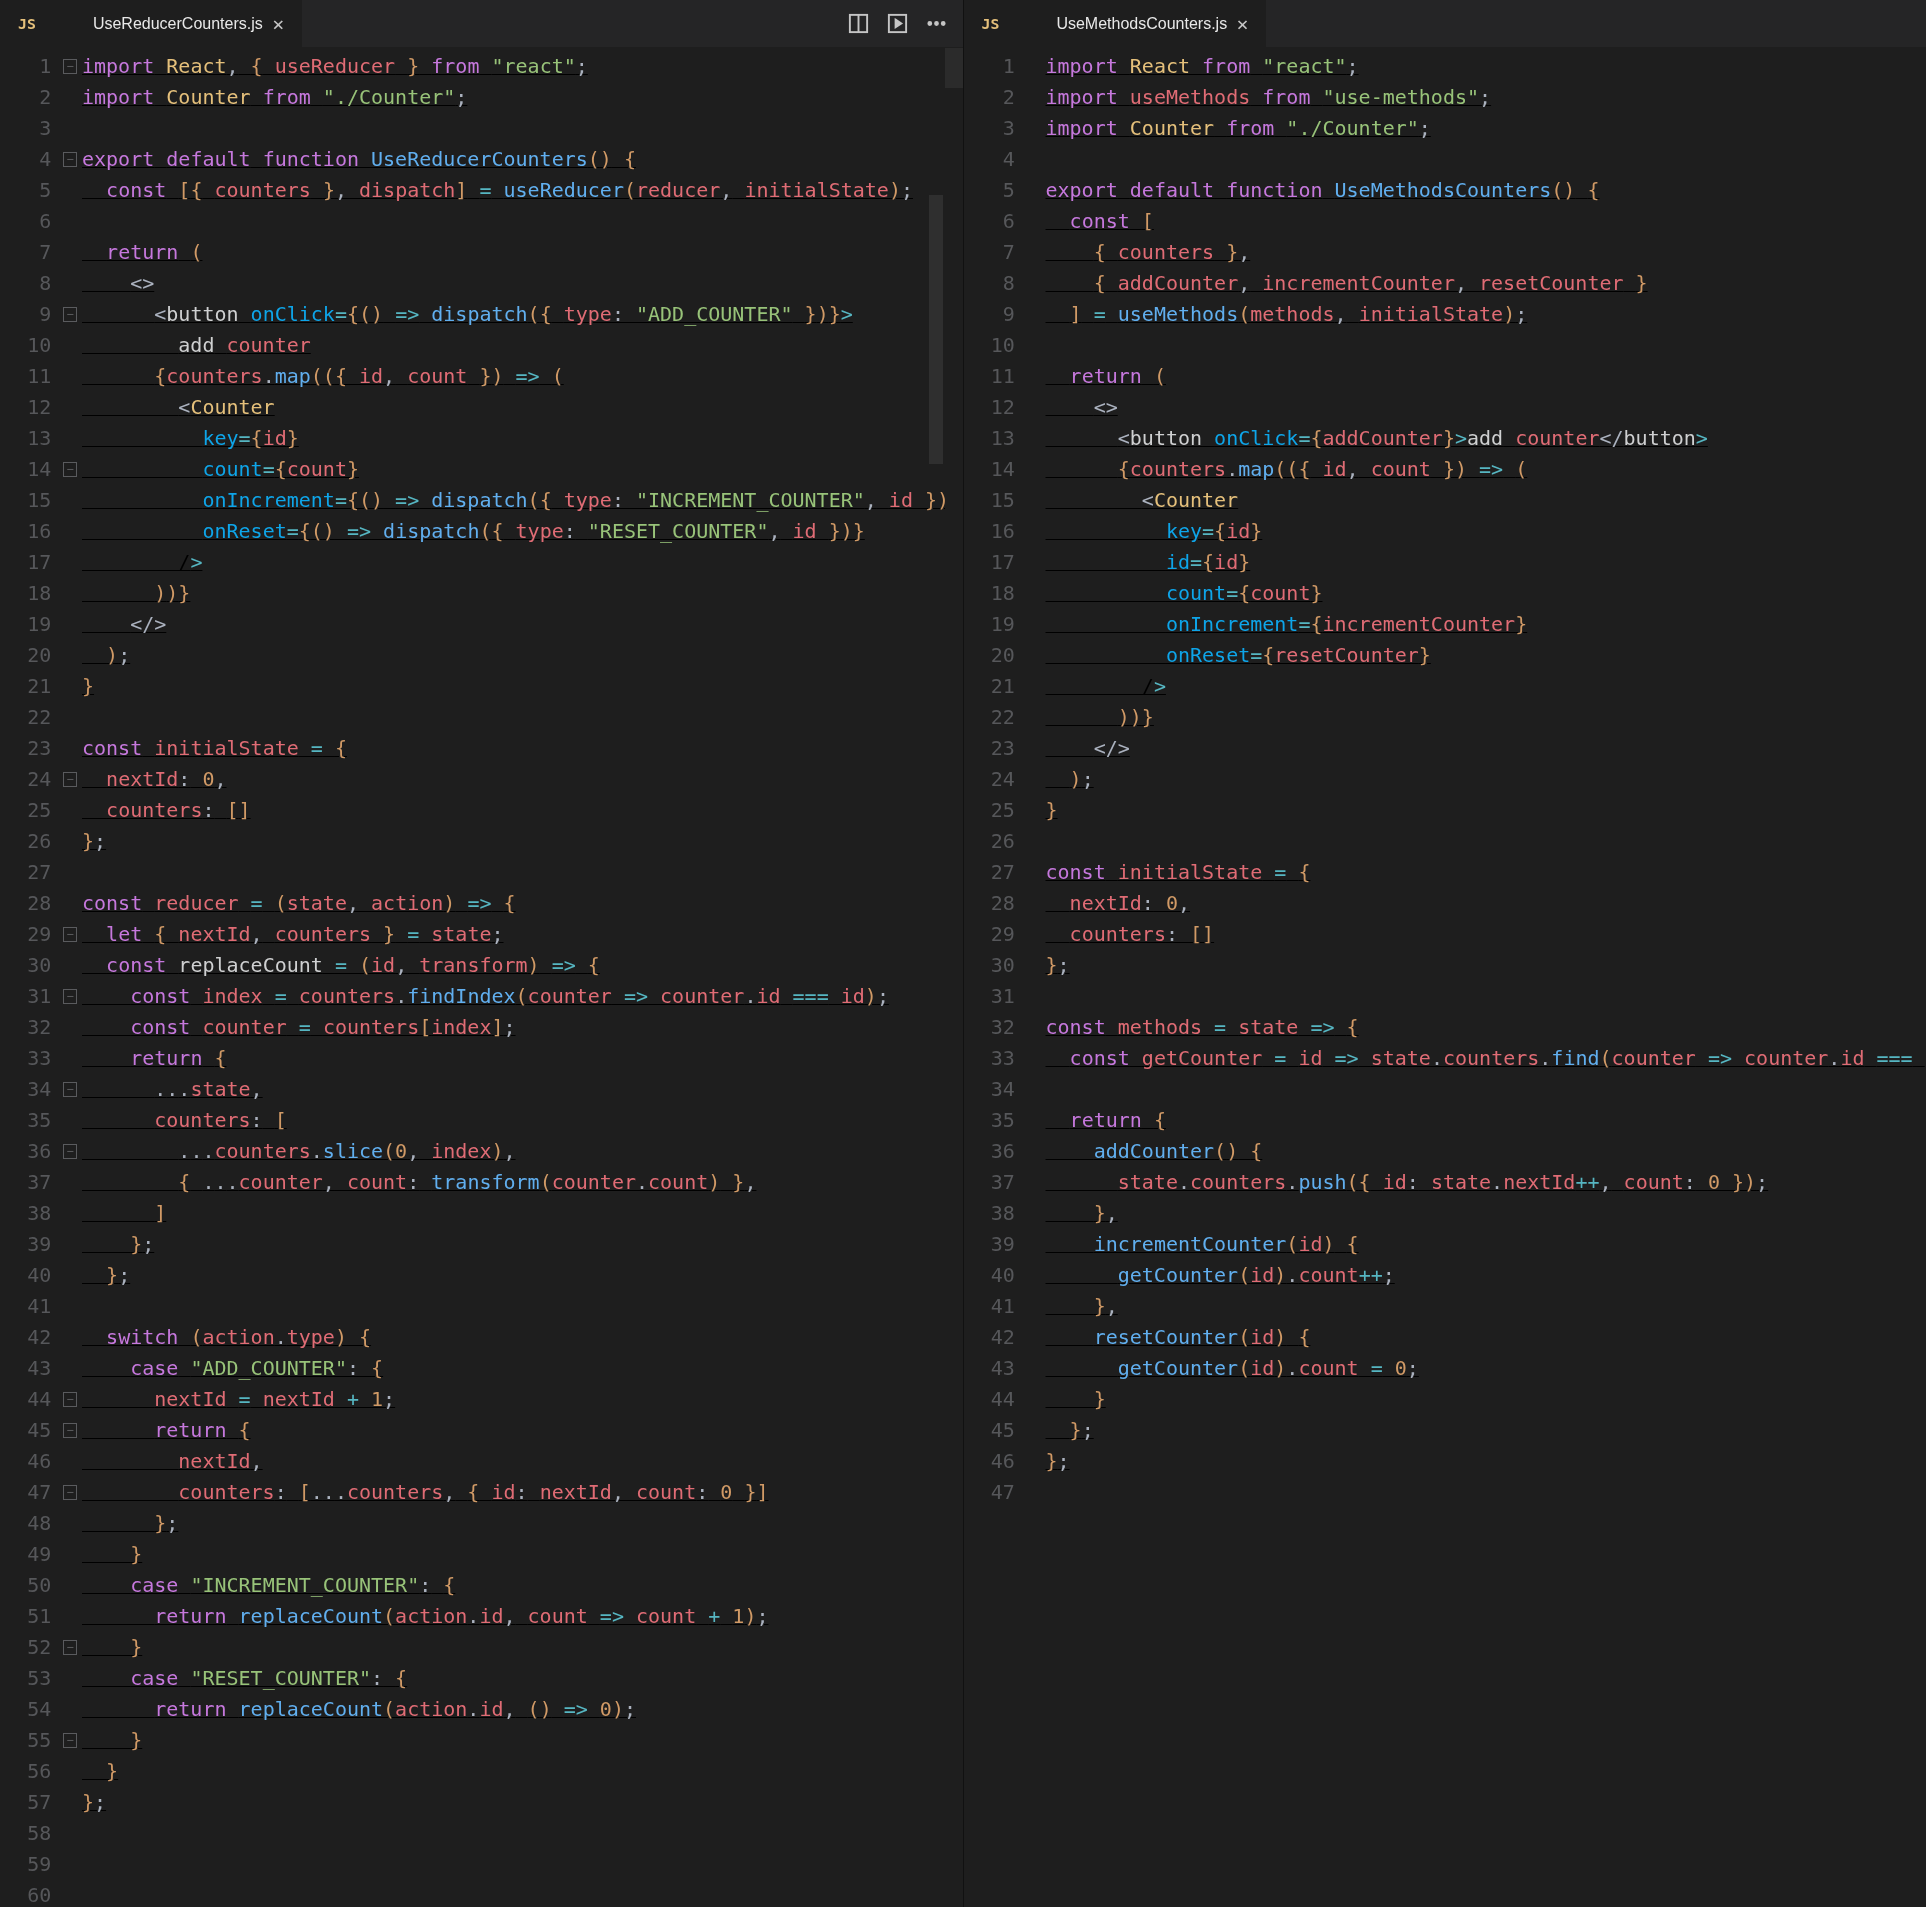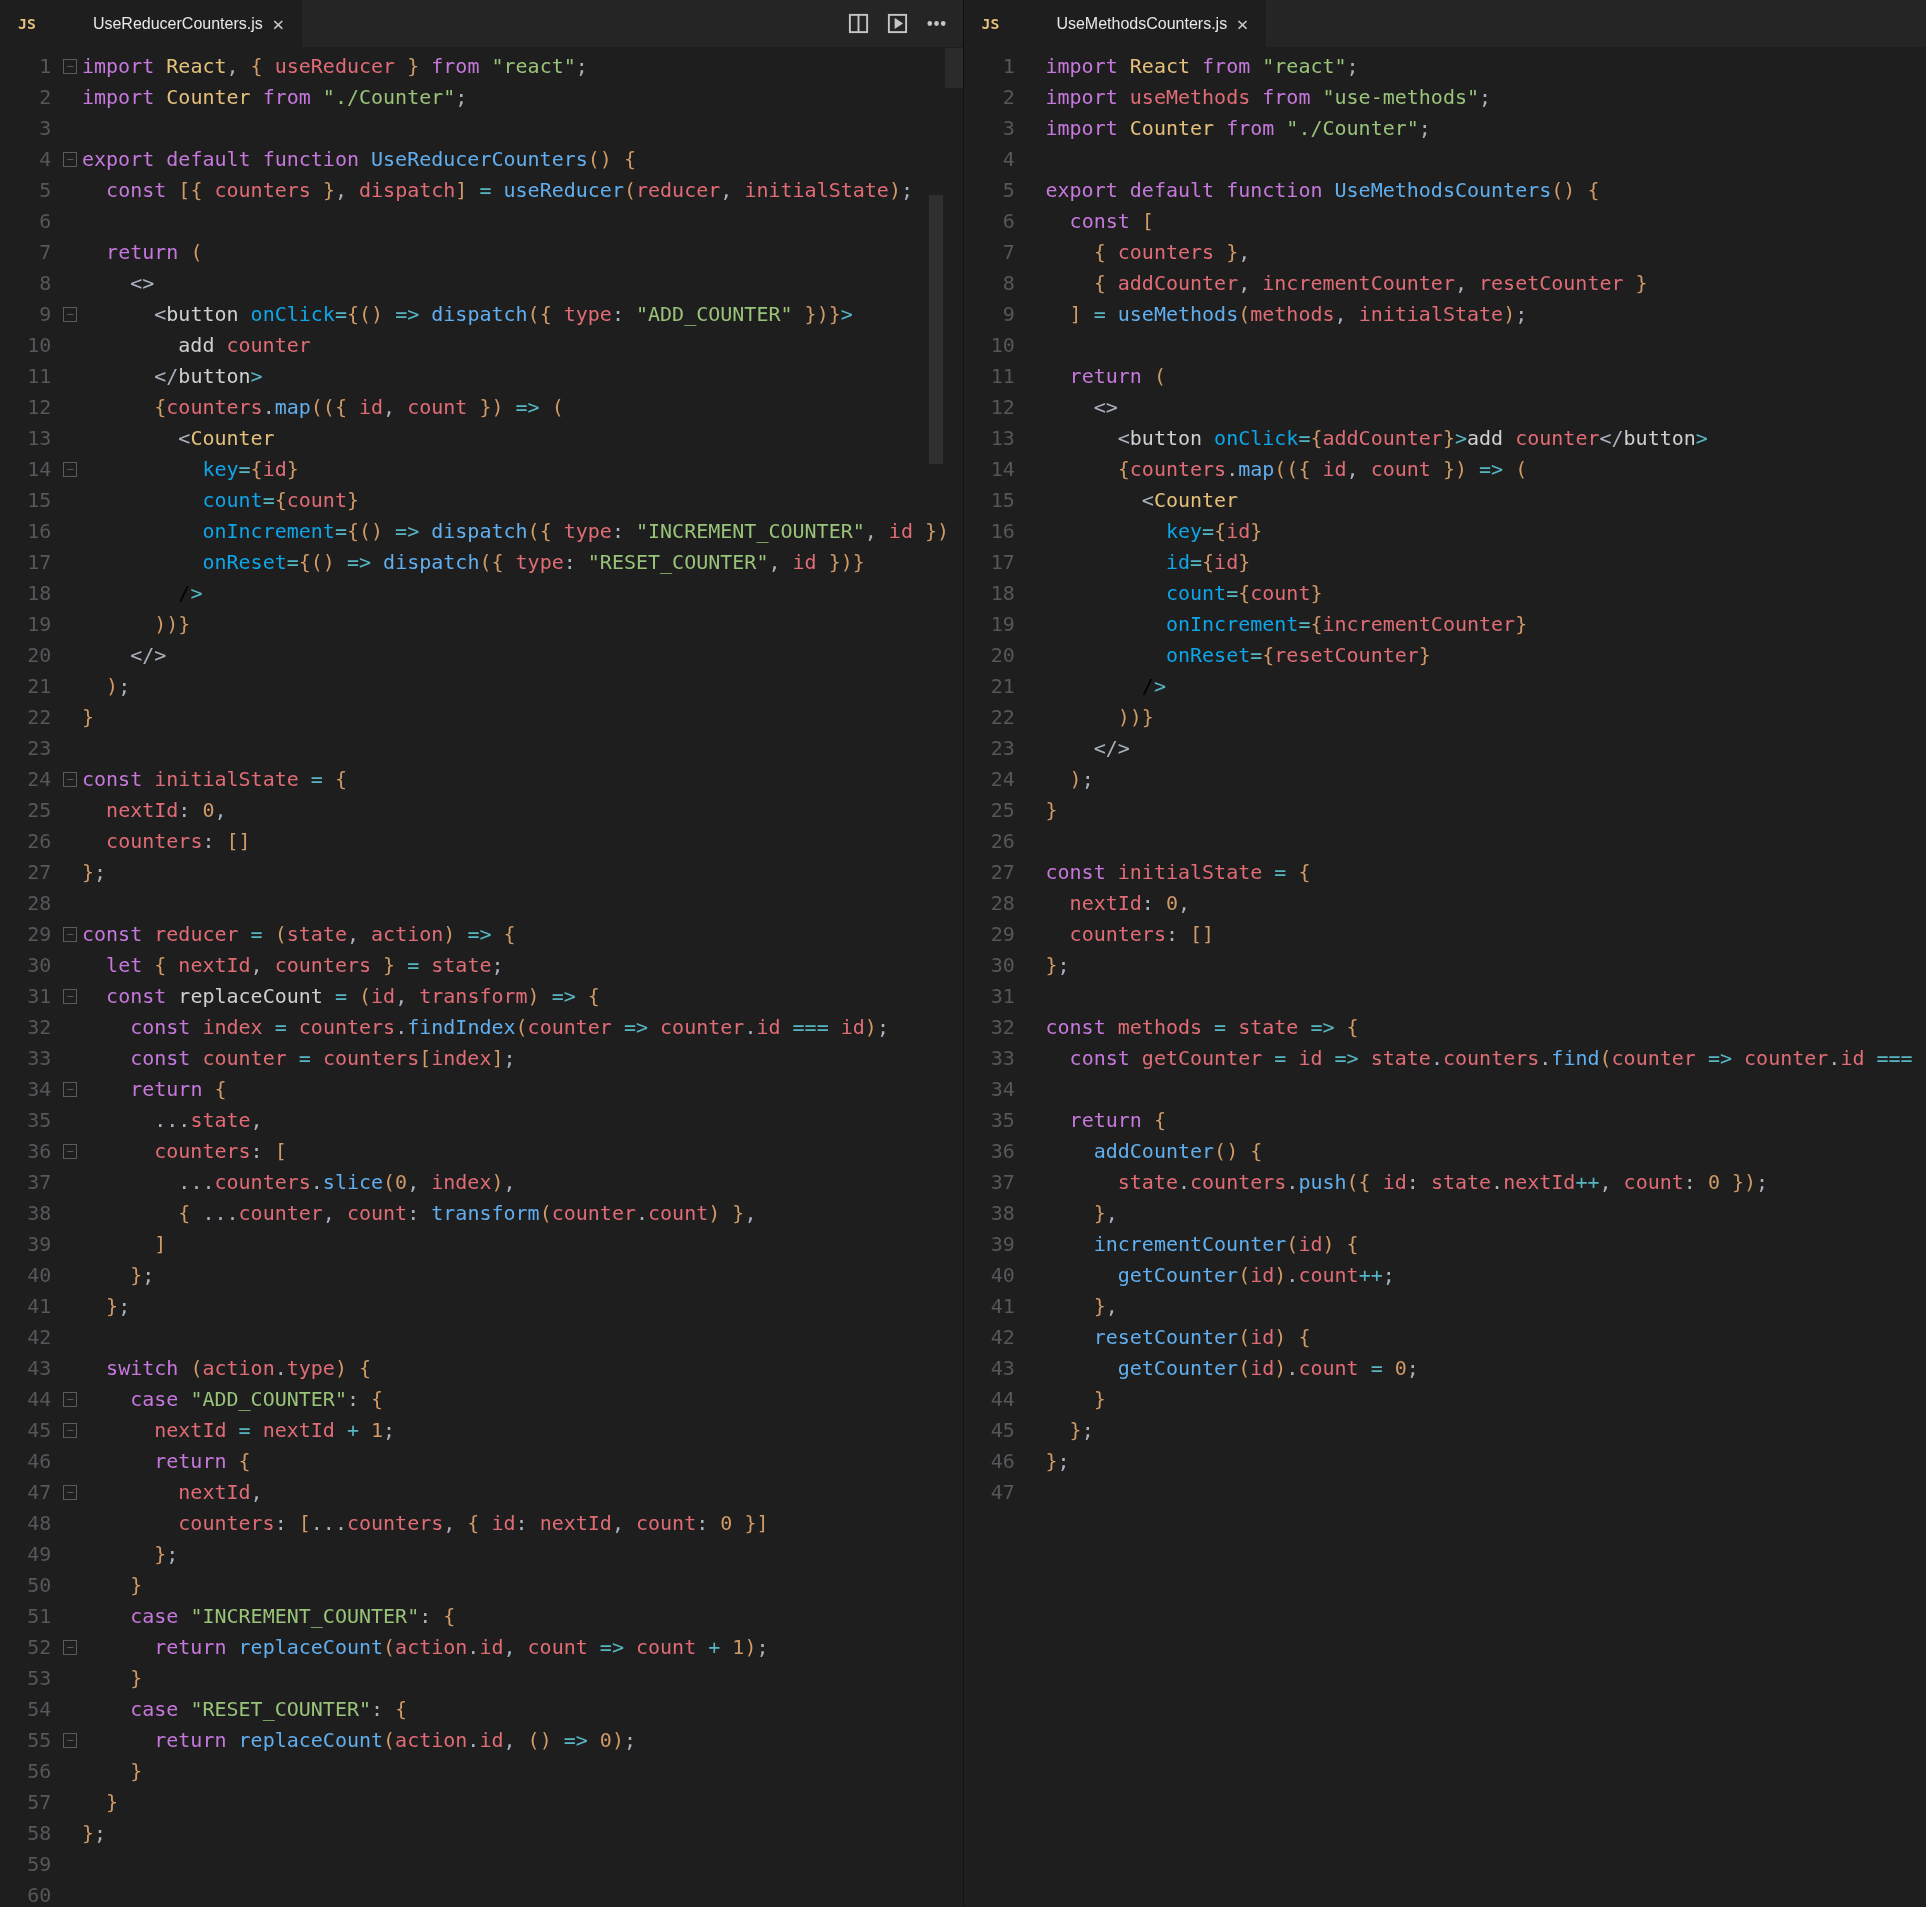--- a/index.html
+++ b/index.html
@@ -15,21 +15,21 @@
 .tab-close { color:#c5c5c5; font-size:20px; line-height:1; cursor:pointer; }
 .tabactions { display:flex; gap:16px; padding:0 14.8px; align-items:center; }
 .act-icon { color:#c5c5c5; width:23px; height:23px; display:flex; align-items:center; justify-content:center; }
 .act-icon svg { width:23px; height:23px; stroke:#c5c5c5; fill:none; stroke-width:2; }
 .editor { flex:1; display:flex; overflow:hidden; }
 .gutter { width:62px; padding-top:4px; text-align:right; color:#56575a; font-size:20px; }
 .gutter .ln { height:31px; line-height:31px; padding-right:10.7px; }
 .foldcol { width:16px; padding-top:4px; }
 .foldcol .fc { height:31px; display:flex; align-items:center; justify-content:center; }
 .foldbox { width:14.8px; height:14.8px; border:1.3px solid #5a5b5e; display:flex; align-items:center; justify-content:center; color:#5a5b5e; font-size:12px; line-height:0; }
-.codecol { flex:1; padding-top:4px; padding-left:4px; overflow:hidden; }
+.codecol { flex:1; padding-top:4px; padding-left:4px; overflow:hidden;text-decoration:underline; }
 .codeline { height:31px; line-height:31px; white-space:pre; }
 .code { font-size:20px; letter-spacing:0; font-family:Menlo,Consolas,monospace; }
 
 .kw{color:#c678dd;} .id{color:#e5c07b;} .df{color:#cfd0d1;} .fn{color:#61afef;} .str{color:#98c379;} .num{color:#d19a66;} .op{color:#56b6c2;} .pn{color:#abb2bf;} .br{color:#d19a66;} .vr{color:#e06c75;} .att{color:#0ea5e9;}
 .mm { position:absolute; right:0; top:48px; width:17.5px; bottom:0; background:#1e1e1e; pointer-events:none; }
 .mm .mmv { position:absolute; left:0; right:0; top:0; height:40px; background:rgba(200,200,200,.08); }
 .sbmark { position:absolute; right:20px; top:195px; width:13.4px; height:269px; background:rgba(100,100,100,.25); border-radius:0; }
 </style>
 </head>
 <body>
@@ -224,21 +224,20 @@
           <div class="codeline"><span class="code"><span class="kw">import</span> <span class="id">React</span><span class="pn">,</span> <span class="br">{</span> <span class="vr">useReducer</span> <span class="br">}</span> <span class="kw">from</span> <span class="str">"react"</span><span class="pn">;</span></span></div>
           <div class="codeline"><span class="code"><span class="kw">import</span> <span class="id">Counter</span> <span class="kw">from</span> <span class="str">"./Counter"</span><span class="pn">;</span></span></div>
           <div class="codeline"><span class="code"></span></div>
           <div class="codeline"><span class="code"><span class="kw">export</span> <span class="kw">default</span> <span class="kw">function</span> <span class="fn">UseReducerCounters</span><span class="br">(</span><span class="br">)</span> <span class="br">{</span></span></div>
           <div class="codeline"><span class="code">  <span class="kw">const</span> <span class="br">[</span><span class="br">{</span> <span class="vr">counters</span> <span class="br">}</span><span class="pn">,</span> <span class="vr">dispatch</span><span class="br">]</span> <span class="op">=</span> <span class="fn">useReducer</span><span class="br">(</span><span class="vr">reducer</span><span class="pn">,</span> <span class="vr">initialState</span><span class="br">)</span><span class="pn">;</span></span></div>
           <div class="codeline"><span class="code"></span></div>
           <div class="codeline"><span class="code">  <span class="kw">return</span> <span class="br">(</span></span></div>
           <div class="codeline"><span class="code">    <span class="pn">&lt;&gt;</span></span></div>
           <div class="codeline"><span class="code">      <span class="pn">&lt;</span><span class="df">button</span> <span class="att">onClick</span><span class="op">=</span><span class="br">{</span><span class="br">(</span><span class="br">)</span> <span class="op">=&gt;</span> <span class="fn">dispatch</span><span class="br">(</span><span class="br">{</span> <span class="vr">type</span><span class="pn">:</span> <span class="str">"ADD_COUNTER"</span> <span class="br">}</span><span class="br">)</span><span class="br">}</span><span class="op">&gt;</span></span></div>
           <div class="codeline"><span class="code">        <span class="df">add</span> <span class="vr">counter</span></span></div>
-          <div class="codeline"><span class="code">      <span class="pn">&lt;/</span><span class="df">button</span><span class="op">&gt;</span></span></div>
           <div class="codeline"><span class="code">      <span class="br">{</span><span class="vr">counters</span><span class="pn">.</span><span class="fn">map</span><span class="br">(</span><span class="br">(</span><span class="br">{</span> <span class="vr">id</span><span class="pn">,</span> <span class="vr">count</span> <span class="br">}</span><span class="br">)</span> <span class="op">=&gt;</span> <span class="br">(</span></span></div>
           <div class="codeline"><span class="code">        <span class="pn">&lt;</span><span class="id">Counter</span></span></div>
           <div class="codeline"><span class="code">          <span class="att">key</span><span class="op">=</span><span class="br">{</span><span class="vr">id</span><span class="br">}</span></span></div>
           <div class="codeline"><span class="code">          <span class="att">count</span><span class="op">=</span><span class="br">{</span><span class="vr">count</span><span class="br">}</span></span></div>
           <div class="codeline"><span class="code">          <span class="att">onIncrement</span><span class="op">=</span><span class="br">{</span><span class="br">(</span><span class="br">)</span> <span class="op">=&gt;</span> <span class="fn">dispatch</span><span class="br">(</span><span class="br">{</span> <span class="vr">type</span><span class="pn">:</span> <span class="str">"INCREMENT_COUNTER"</span><span class="pn">,</span> <span class="vr">id</span> <span class="br">}</span><span class="br">)</span><span class="br">}</span></span></div>
           <div class="codeline"><span class="code">          <span class="att">onReset</span><span class="op">=</span><span class="br">{</span><span class="br">(</span><span class="br">)</span> <span class="op">=&gt;</span> <span class="fn">dispatch</span><span class="br">(</span><span class="br">{</span> <span class="vr">type</span><span class="pn">:</span> <span class="str">"RESET_COUNTER"</span><span class="pn">,</span> <span class="vr">id</span> <span class="br">}</span><span class="br">)</span><span class="br">}</span></span></div>
           <div class="codeline"><span class="code">        /<span class="op">&gt;</span></span></div>
           <div class="codeline"><span class="code">      <span class="br">)</span><span class="br">)</span><span class="br">}</span></span></div>
           <div class="codeline"><span class="code">    <span class="pn">&lt;/&gt;</span></span></div>
           <div class="codeline"><span class="code">  <span class="br">)</span><span class="pn">;</span></span></div>

